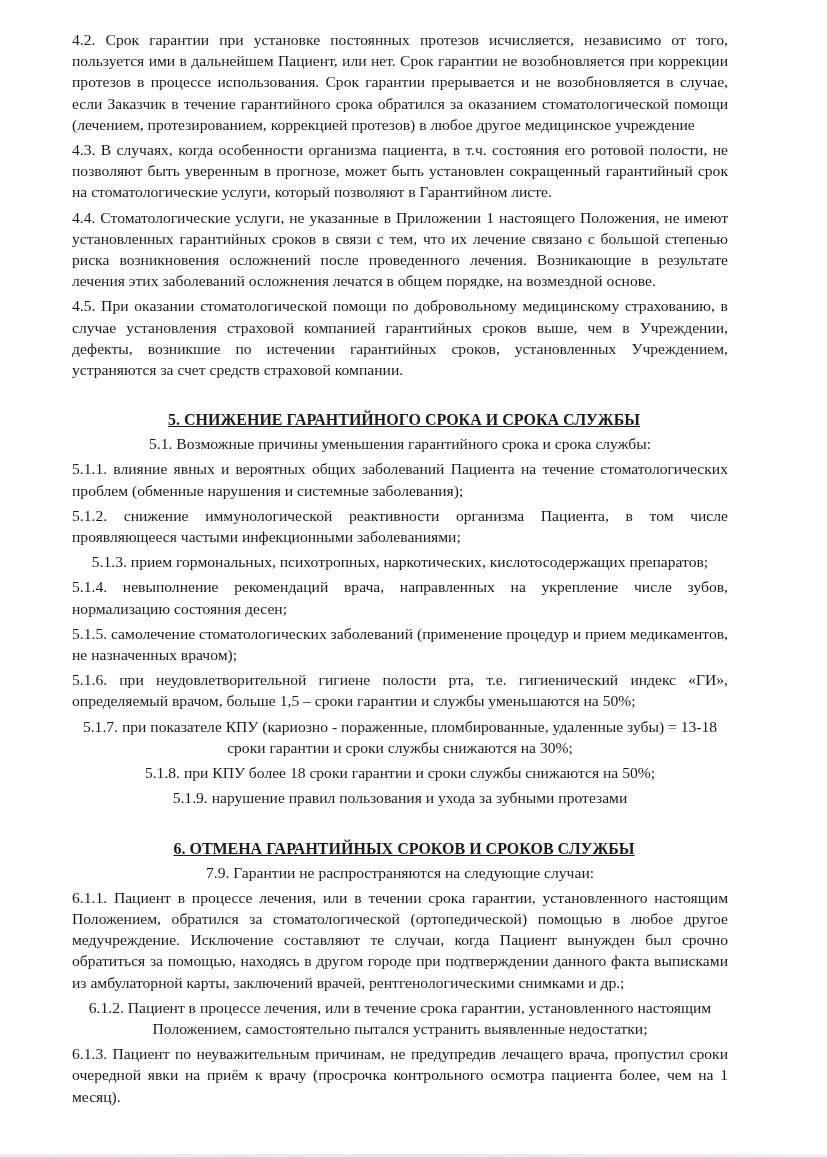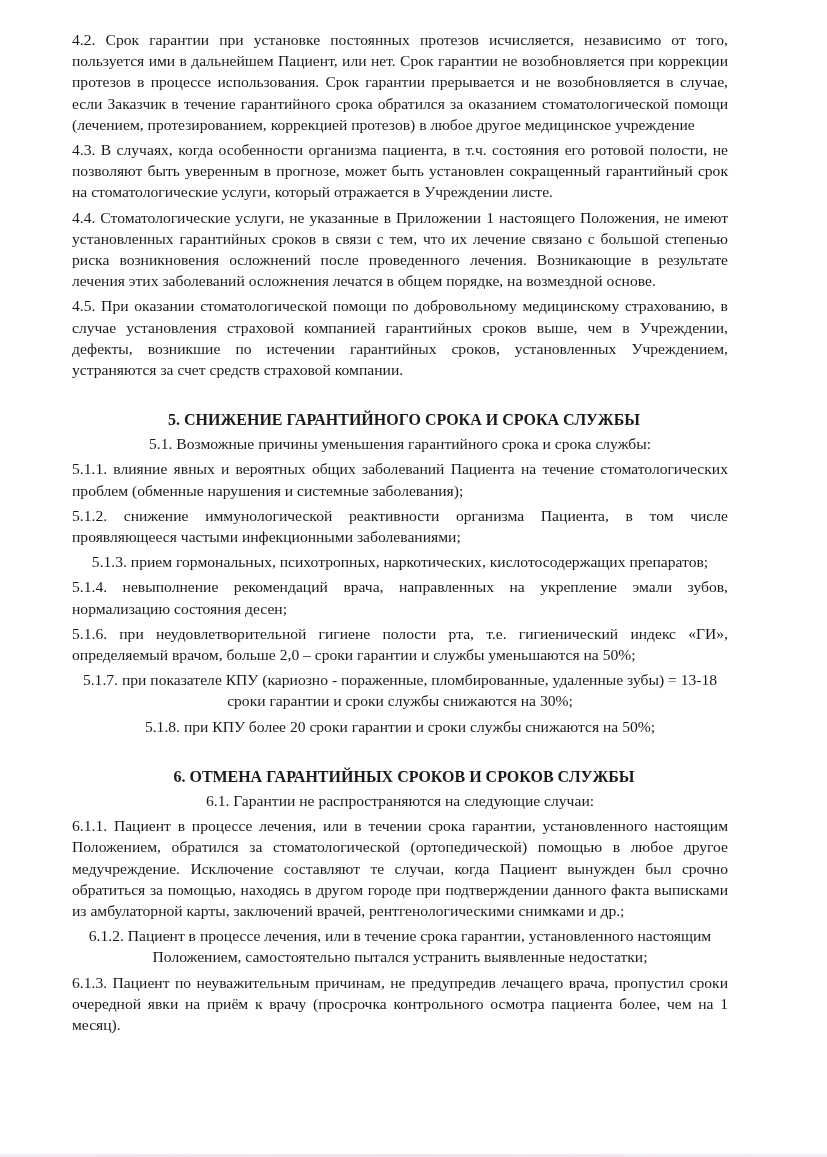--- a/index.html
+++ b/index.html
@@ -14,61 +14,64 @@
   }
   p {
     margin: 0 8px 4px 0;
     text-align: justify;
   }
   p.noj { text-align: center; }
   h2 {
     margin: 0 0 2px 0;
     font-size: 16px; font-weight: bold; text-align: center;
     line-height: 22px;
+    text-decoration: underline;
   }
   .gap-h5 { height: 25px; }
   .gap-h6 { height: 25px; }
   b { font-weight: normal; }
   .scan-edge {
     position: absolute; left: 0; right: 0; bottom: 0; height: 3px;
     background: linear-gradient(to right, #f4eaf2, #efe2ee, #f6eef4);
   }
 </style>
 </head>
 <body>
 
 <div class="page">
 
   <p>4.2. Срок гарантии при установке постоянных протезов исчисляется, независимо от того, пользуется ими в дальнейшем Пациент, или нет. Срок гарантии не возобновляется при коррекции протезов в процессе использования. Срок гарантии прерывается и не возобновляется в случае, если Заказчик в течение гарантийного срока обратился за оказанием стоматологической помощи (лечением, протезированием, коррекцией протезов) в любое другое медицинское учреждение</p>
 
   <p>
-    <span>4.3. В случаях, когда особенности организма пациента, в т.ч. состояния его ротовой полости, не позволяют быть уверенным в прогнозе, может быть установлен </span><b>сокращенный гарантийный срок</b><span> на стоматологические услуги, который отражается в Учреждении листе.</span>
+    <span>4.3. В случаях, когда особенности организма пациента, в т.ч. состояния его ротовой полости, не позволяют быть уверенным в прогнозе, может быть установлен </span><b>сокращенный гарантийный срок</b><span> на стоматологические услуги, который позволяют в Гарантийном листе.</span>
   </p>
 
   <p>4.4. Стоматологические услуги, не указанные в Приложении 1 настоящего Положения, не имеют установленных гарантийных сроков в связи с тем, что их лечение связано с большой степенью риска возникновения осложнений после проведенного лечения. Возникающие в результате лечения этих заболеваний осложнения лечатся в общем порядке, на возмездной основе.</p>
 
   <p>4.5. При оказании стоматологической помощи по добровольному медицинскому страхованию, в случае установления страховой компанией гарантийных сроков выше, чем в Учреждении, дефекты, возникшие по истечении гарантийных сроков, установленных Учреждением, устраняются за счет средств страховой компании.</p>
 
   <div class="gap-h5"></div>
 
   <h2>5. СНИЖЕНИЕ ГАРАНТИЙНОГО СРОКА И СРОКА СЛУЖБЫ</h2>
 
   <p class="noj">5.1. Возможные причины уменьшения гарантийного срока и срока службы:</p>
   <p>5.1.1. влияние явных и вероятных общих заболеваний Пациента на течение стоматологических проблем (обменные нарушения и системные заболевания);</p>
   <p>5.1.2. снижение иммунологической реактивности организма Пациента, в том числе проявляющееся частыми инфекционными заболеваниями;</p>
   <p class="noj">5.1.3. прием гормональных, психотропных, наркотических, кислотосодержащих препаратов;</p>
-  <p>5.1.4. невыполнение рекомендаций врача, направленных на укрепление эмали зубов, нормализацию состояния десен;</p>
-  <p>5.1.6. при неудовлетворительной гигиене полости рта, т.е. гигиенический индекс «ГИ», определяемый врачом, больше 2,0 – сроки гарантии и службы уменьшаются на 50%;</p>
+  <p>5.1.4. невыполнение рекомендаций врача, направленных на укрепление числе зубов, нормализацию состояния десен;</p>
+  <p>5.1.5. самолечение стоматологических заболеваний (применение процедур и прием медикаментов, не назначенных врачом);</p>
+  <p>5.1.6. при неудовлетворительной гигиене полости рта, т.е. гигиенический индекс «ГИ», определяемый врачом, больше 1,5 – сроки гарантии и службы уменьшаются на 50%;</p>
   <p class="noj">5.1.7. при показателе КПУ (кариозно - пораженные, пломбированные, удаленные зубы) = 13-18 сроки гарантии и сроки службы снижаются на 30%;</p>
-  <p class="noj">5.1.8. при КПУ более 20 сроки гарантии и сроки службы снижаются на 50%;</p>
+  <p class="noj">5.1.8. при КПУ более 18 сроки гарантии и сроки службы снижаются на 50%;</p>
+  <p class="noj">5.1.9. нарушение правил пользования и ухода за зубными протезами</p>
 
   <div class="gap-h6"></div>
 
   <h2>6. ОТМЕНА ГАРАНТИЙНЫХ СРОКОВ И СРОКОВ СЛУЖБЫ</h2>
 
-  <p class="noj">6.1. Гарантии не распространяются на следующие случаи:</p>
+  <p class="noj">7.9. Гарантии не распространяются на следующие случаи:</p>
   <p>6.1.1. Пациент в процессе лечения, или в течении срока гарантии, установленного настоящим Положением, обратился за стоматологической (ортопедической) помощью в любое другое медучреждение. Исключение составляют те случаи, когда Пациент вынужден был срочно обратиться за помощью, находясь в другом городе при подтверждении данного факта выписками из амбулаторной карты, заключений врачей, рентгенологическими снимками и др.;</p>
   <p class="noj">6.1.2. Пациент в процессе лечения, или в течение срока гарантии, установленного настоящим Положением, самостоятельно пытался устранить выявленные недостатки;</p>
   <p>6.1.3. Пациент по неуважительным причинам, не предупредив лечащего врача, пропустил сроки очередной явки на приём к врачу (просрочка контрольного осмотра пациента более, чем на 1 месяц).</p>
 
 </div>
 
 <div class="scan-edge"></div>
 
 </body></html>

